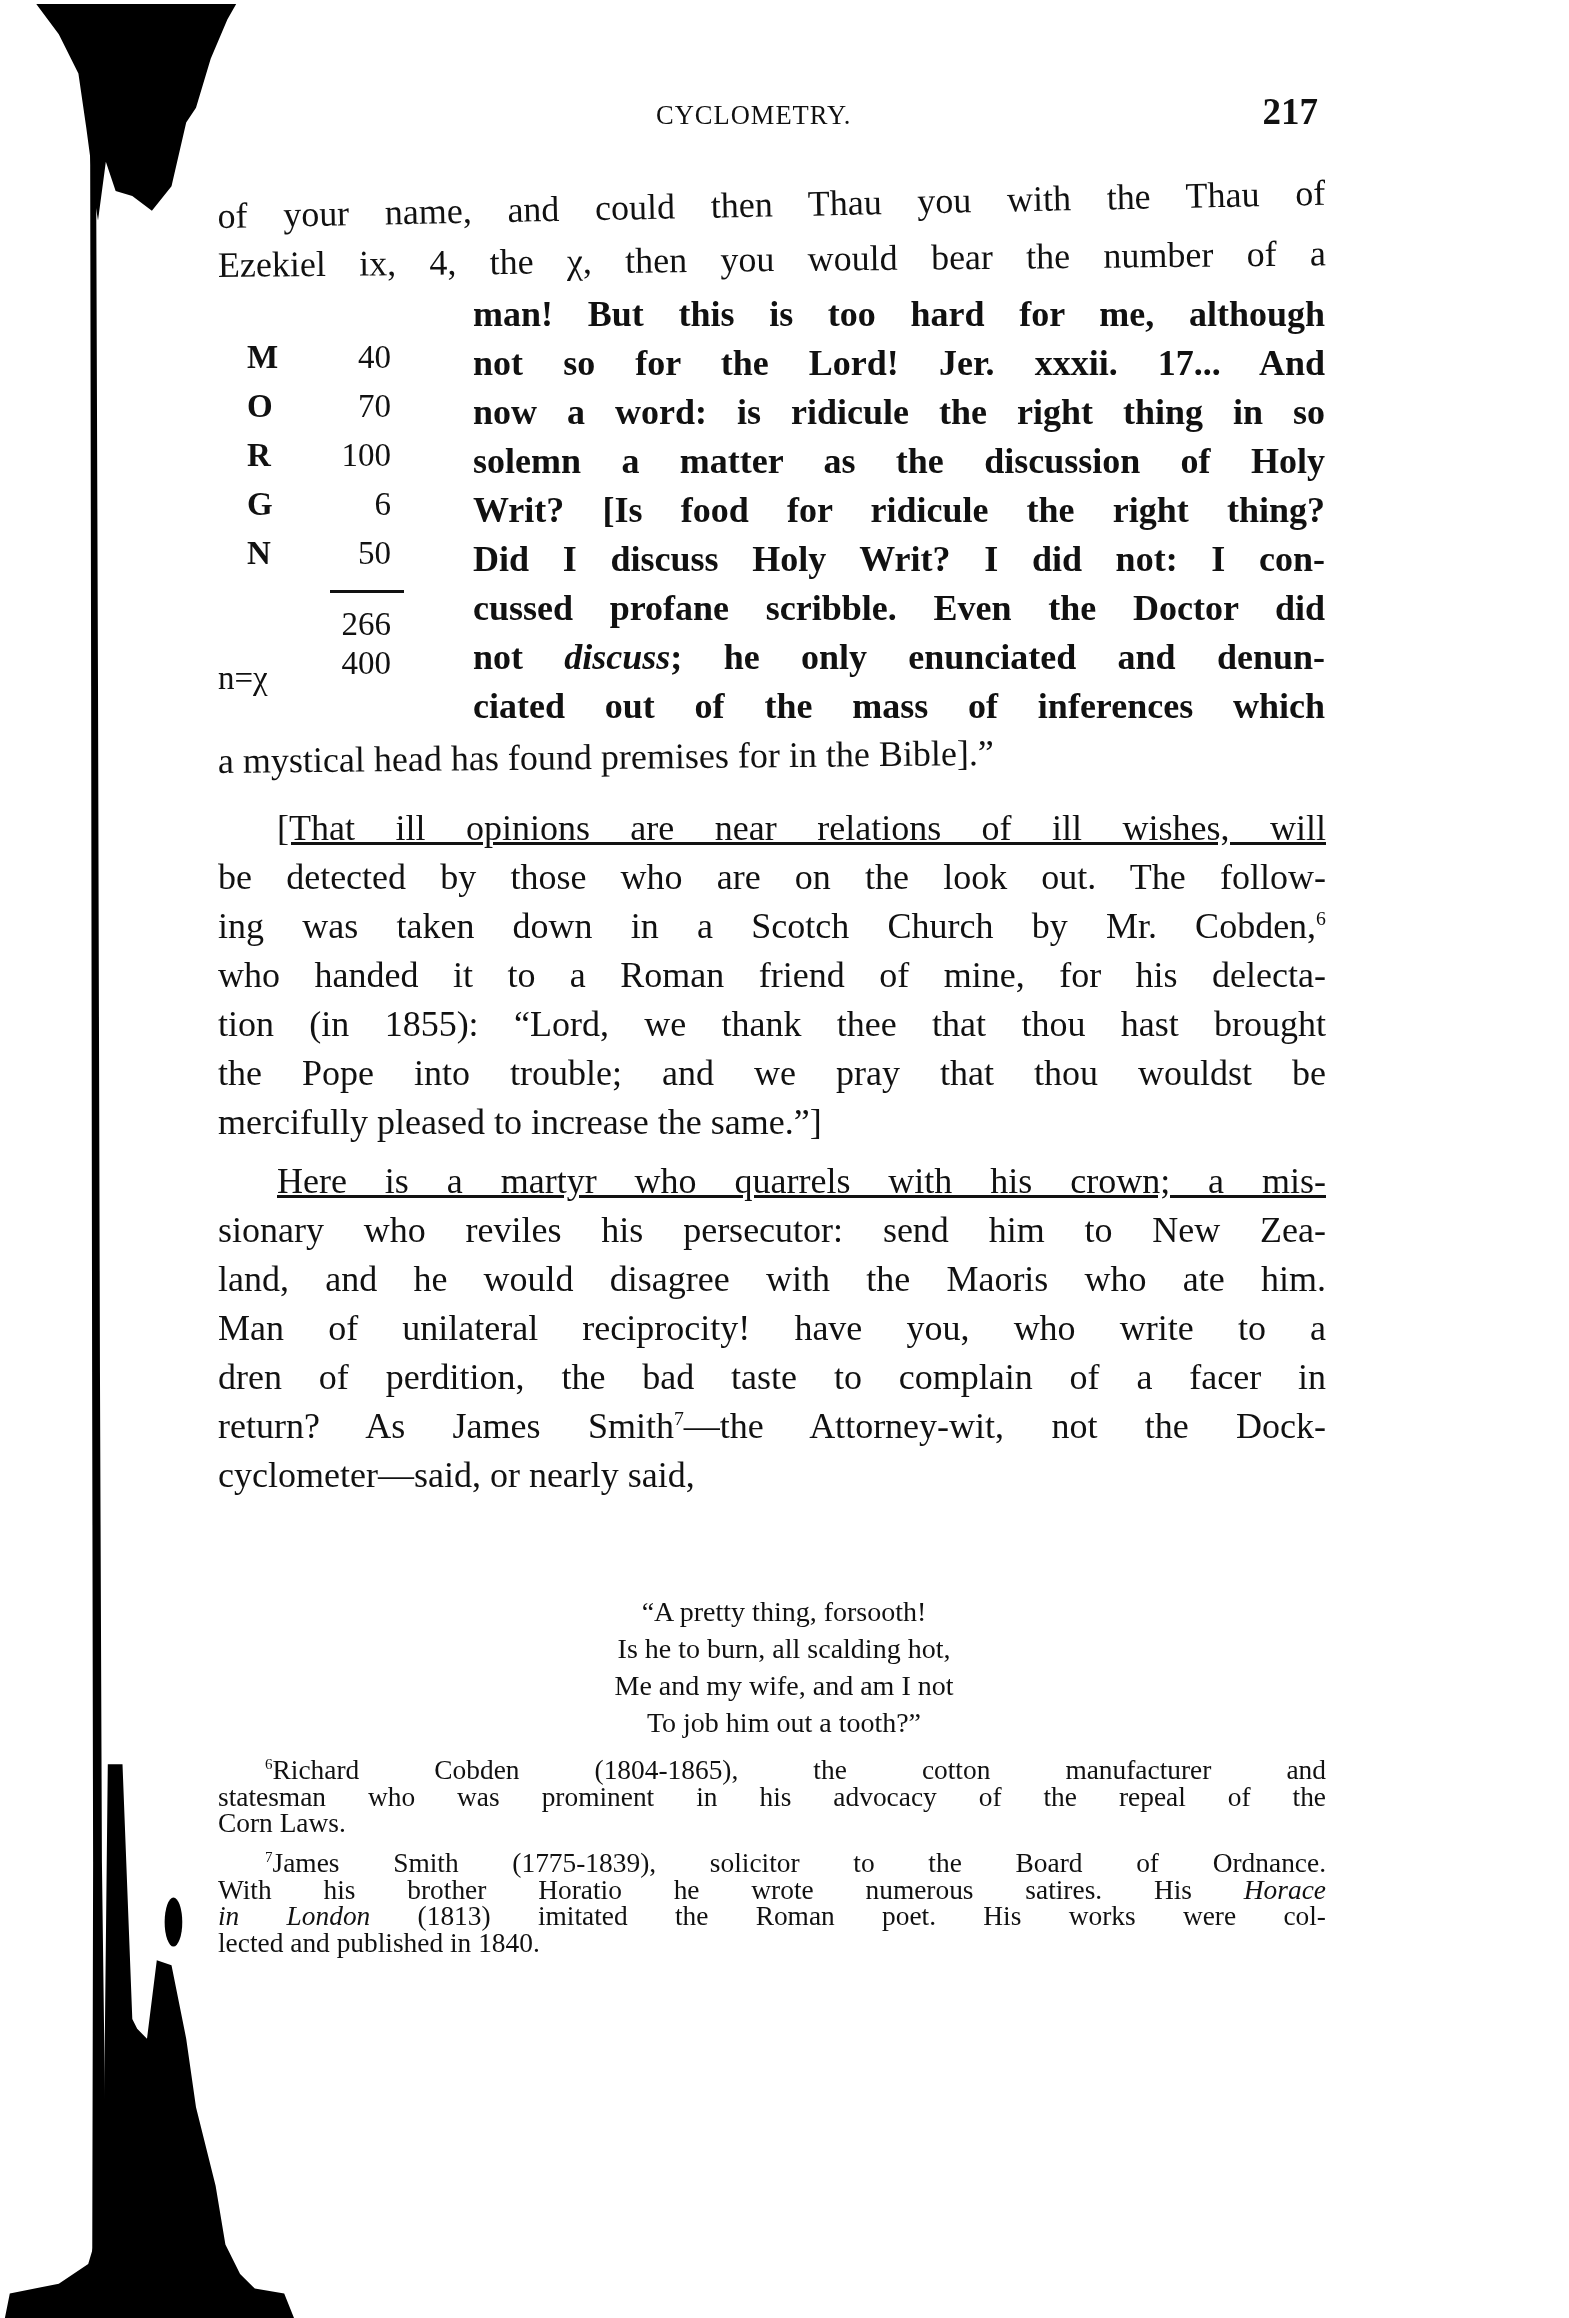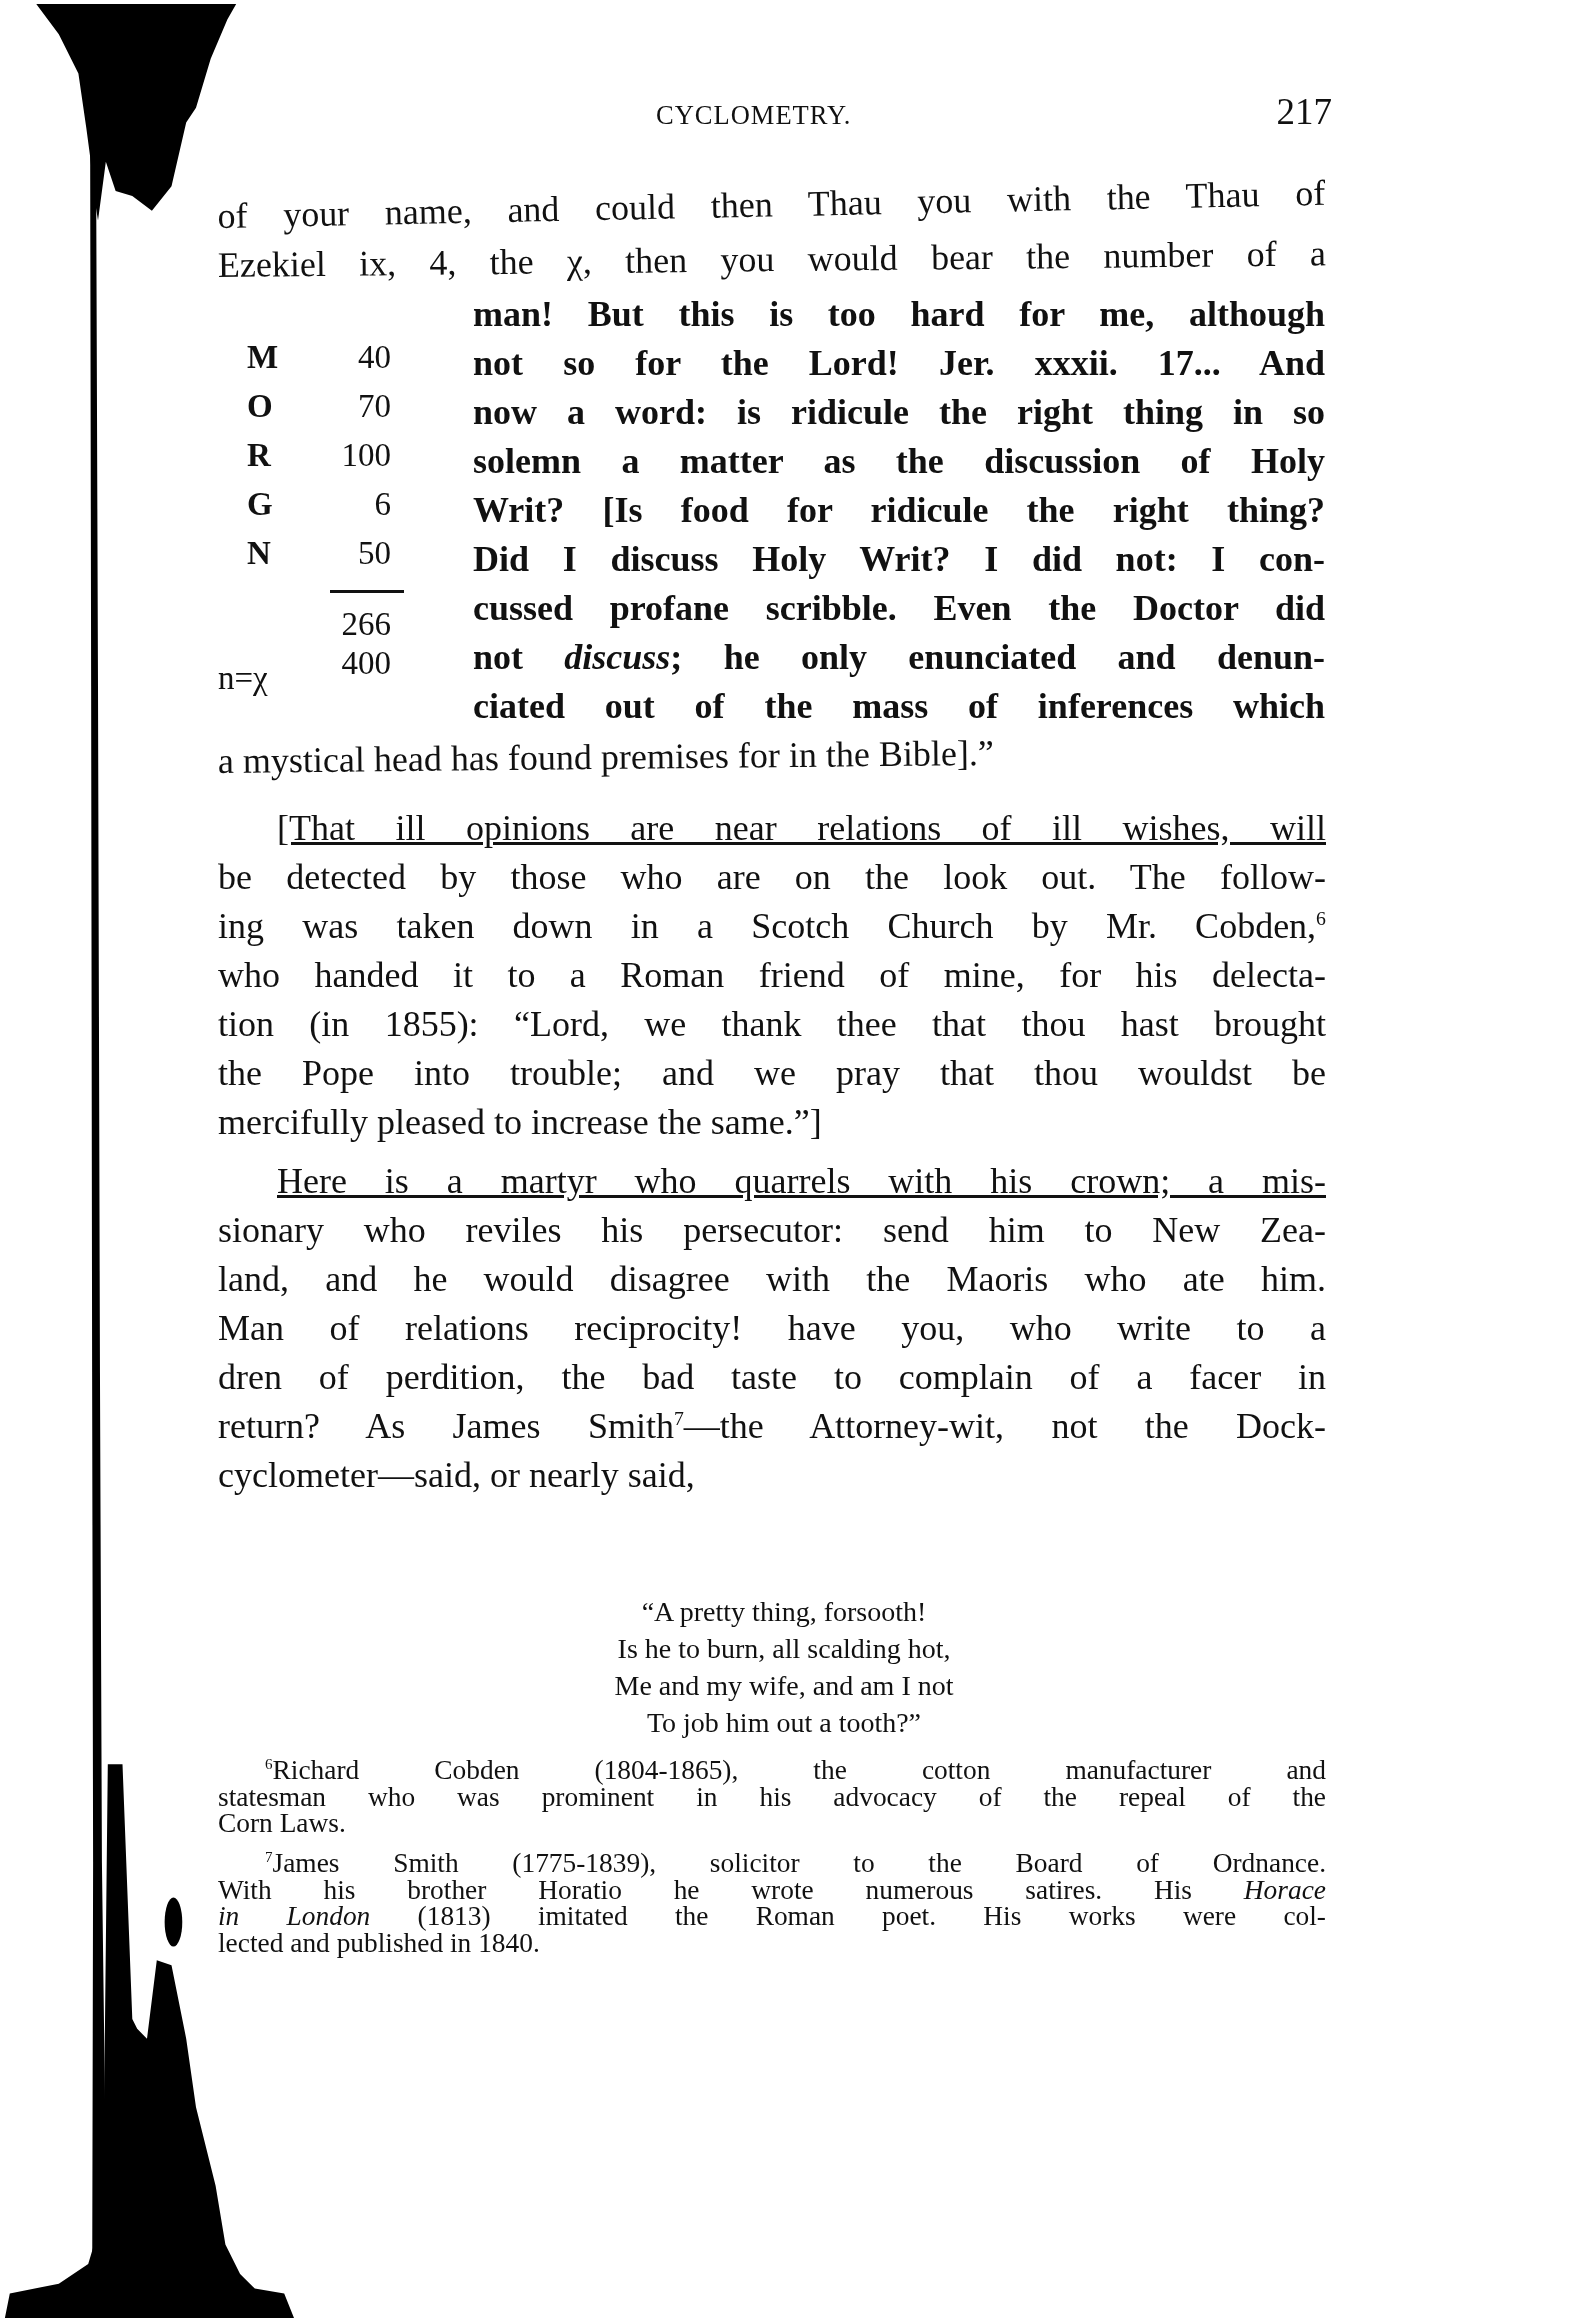--- a/index.html
+++ b/index.html
@@ -5,21 +5,21 @@
   html, body { margin: 0; padding: 0; background: #ffffff; }
   body { width: 1569px; height: 2318px; position: relative; overflow: hidden;
          font-family: "Liberation Serif", "DejaVu Serif", serif; color: #111; }
   .page { position: absolute; left: 0; top: 0; width: 1569px; height: 2318px; }
 
   
   .binding { position: absolute; left: 0; top: 0; width: 294px; height: 2318px; }
 
   .header { position: absolute; top: 90px; left: 529px; width: 804px; height: 59px; }
   .running-head { position: absolute; left: 127px; top: 9.8px; font-size: 26.5px; letter-spacing: 1px; }
-  .page-number { position: absolute; right: 1px; top: 0px; font-size: 37px; font-weight: normal; }
+  .page-number { position: absolute; right: 15px; top: 0px; font-size: 37px; font-weight: bold; }
 
   .body-text { position: absolute; left: 218px; width: 1108px; font-size: 36px; line-height: 49px; }
   .line { white-space: nowrap; text-align: justify; text-align-last: justify; height: 49px; }
   .line.last { text-align-last: left; }
   .indent { padding-left: 59px; text-decoration: underline; }
 
   .block1 { top: 192px; }
   .block1 .first-line { transform: rotate(-1.2deg); transform-origin: left bottom; }
 
   .table-area { position: absolute; left: 218px; top: 339px; width: 225px; font-size: 33px; }
@@ -118,21 +118,21 @@
     <div class="line">who handed it to a Roman friend of mine, for his delecta-</div>
     <div class="line">tion (in 1855): “Lord, we thank thee that thou hast brought</div>
     <div class="line">the Pope into trouble; and we pray that thou wouldst be</div>
     <div class="line last">mercifully pleased to increase the same.”]</div>
   </div>
 
   <div class="body-text para3">
     <div class="line indent">Here is a martyr who quarrels with his crown; a mis-</div>
     <div class="line">sionary who reviles his persecutor: send him to New Zea-</div>
     <div class="line">land, and he would disagree with the Maoris who ate him.</div>
-    <div class="line">Man of relations reciprocity! have you, who write to a</div>
+    <div class="line">Man of unilateral reciprocity! have you, who write to a</div>
     <div class="line">dren of perdition, the bad taste to complain of a facer in</div>
     <div class="line"><span>return? As James Smith</span><sup>7</sup><span>—the Attorney-wit, not the Dock-</span></div>
     <div class="line last">cyclometer—said, or nearly said,</div>
   </div>
 
   <div class="verse">
     <div>“A pretty thing, forsooth!</div>
     <div>Is he to burn, all scalding hot,</div>
     <div>Me and my wife, and am I not</div>
     <div>To job him out a tooth?”</div>

